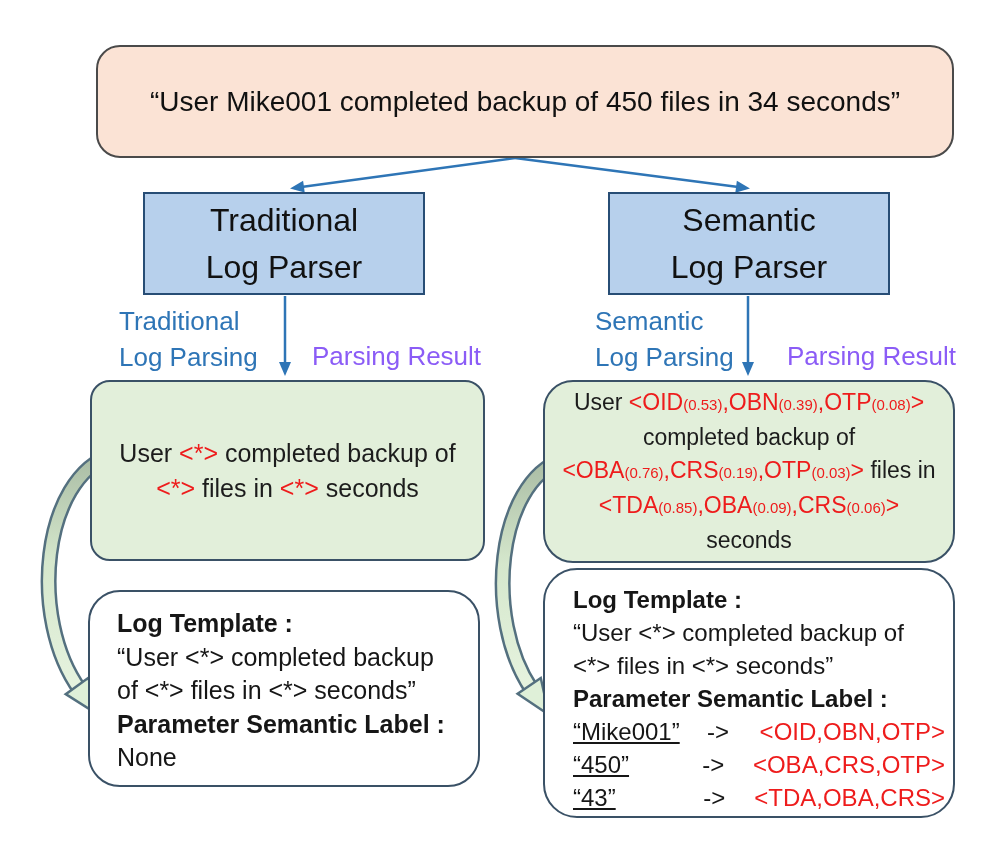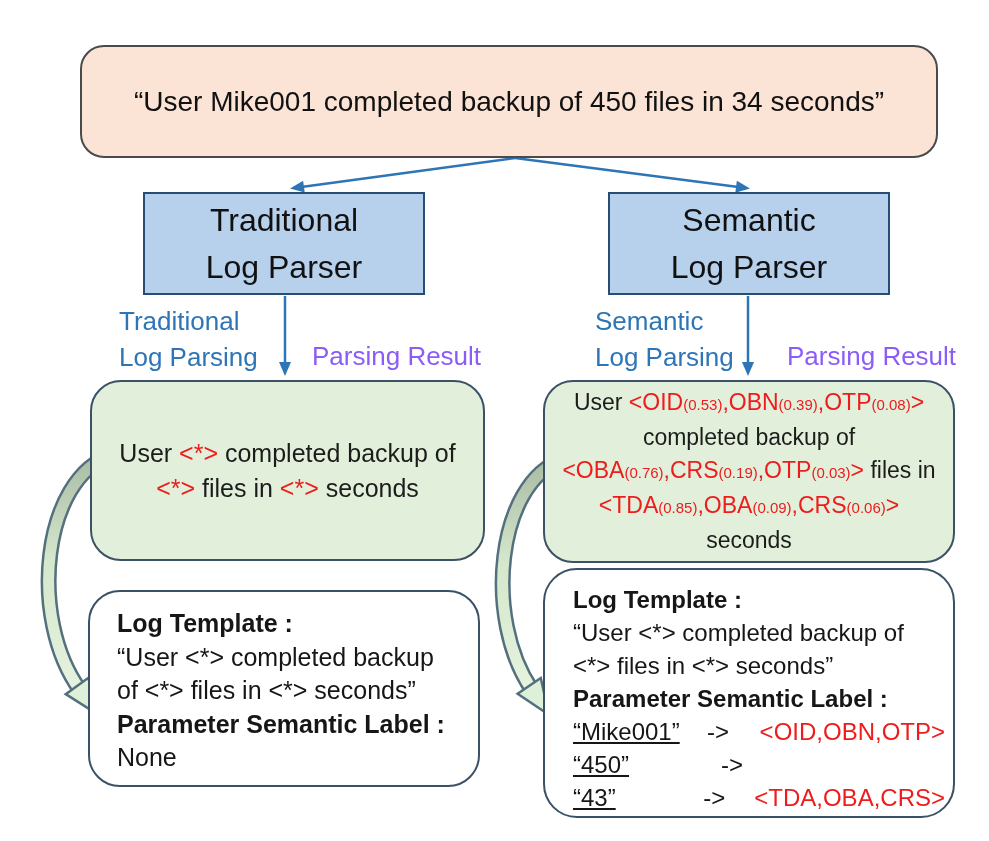--- a/index.html
+++ b/index.html
@@ -5,21 +5,21 @@
   html,body{margin:0;padding:0;}
   body{
     width:989px;height:841px;position:relative;background:#ffffff;
     font-family:"Liberation Sans", sans-serif;color:#1c1c1c;overflow:hidden;
   }
   .abs{position:absolute;}
   .box{box-sizing:border-box;}
 
   
   .source-box{
-    left:80px;top:45px;width:858px;height:113px;
+    left:96px;top:45px;width:858px;height:113px;
     background:#fbe3d5;border:2px solid #4a4a4a;border-radius:24px;
     display:flex;align-items:center;justify-content:center;
     font-size:28px;color:#111;
   }
 
   
   .parser-box{
     width:282px;height:103px;background:#b7d0ec;border:2px solid #274d75;
     display:flex;flex-direction:column;align-items:center;justify-content:center;
     font-size:32px;line-height:47px;color:#111;text-align:center;
@@ -37,21 +37,21 @@
   .result-trad{left:312px;top:341px;}
   .result-sem{left:787px;top:341px;}
 
   
   .green-box{
     background:#e2efda;border:2px solid #3a5166;
     display:flex;flex-direction:column;justify-content:center;
     text-align:center;color:#1c1c1c;
   }
   .green-trad{
-    left:90px;top:380px;width:395px;height:181px;border-radius:31px;
+    left:90px;top:380px;width:395px;height:181px;border-radius:20px;
     font-size:25px;line-height:35px;
   }
   .green-sem{
     left:543px;top:380px;width:412px;height:183px;border-radius:30px;
     font-size:23px;line-height:33px;
   }
   .red{color:#ee1c1c;}
   .sub{font-size:15px;}
 
   
@@ -176,19 +176,20 @@
   <div>&lt;*&gt; files in &lt;*&gt; seconds”</div>
   <div class="bold">Parameter Semantic Label :</div>
   <div class="param-row">
     <span class="param">“Mike001”</span>
     <span class="arrow">-&gt;</span>
     <span class="red">&lt;OID,OBN,OTP&gt;</span>
   </div>
   <div class="param-row">
     <span class="param">“450”</span>
     <span class="arrow">-&gt;</span>
+    <span class="red">&lt;OBA,CRS,OTP&gt;</span>
   </div>
   <div class="param-row">
     <span class="param">“43”</span>
     <span class="arrow">-&gt;</span>
     <span class="red">&lt;TDA,OBA,CRS&gt;</span>
   </div>
 </div>
 
 </body></html>

